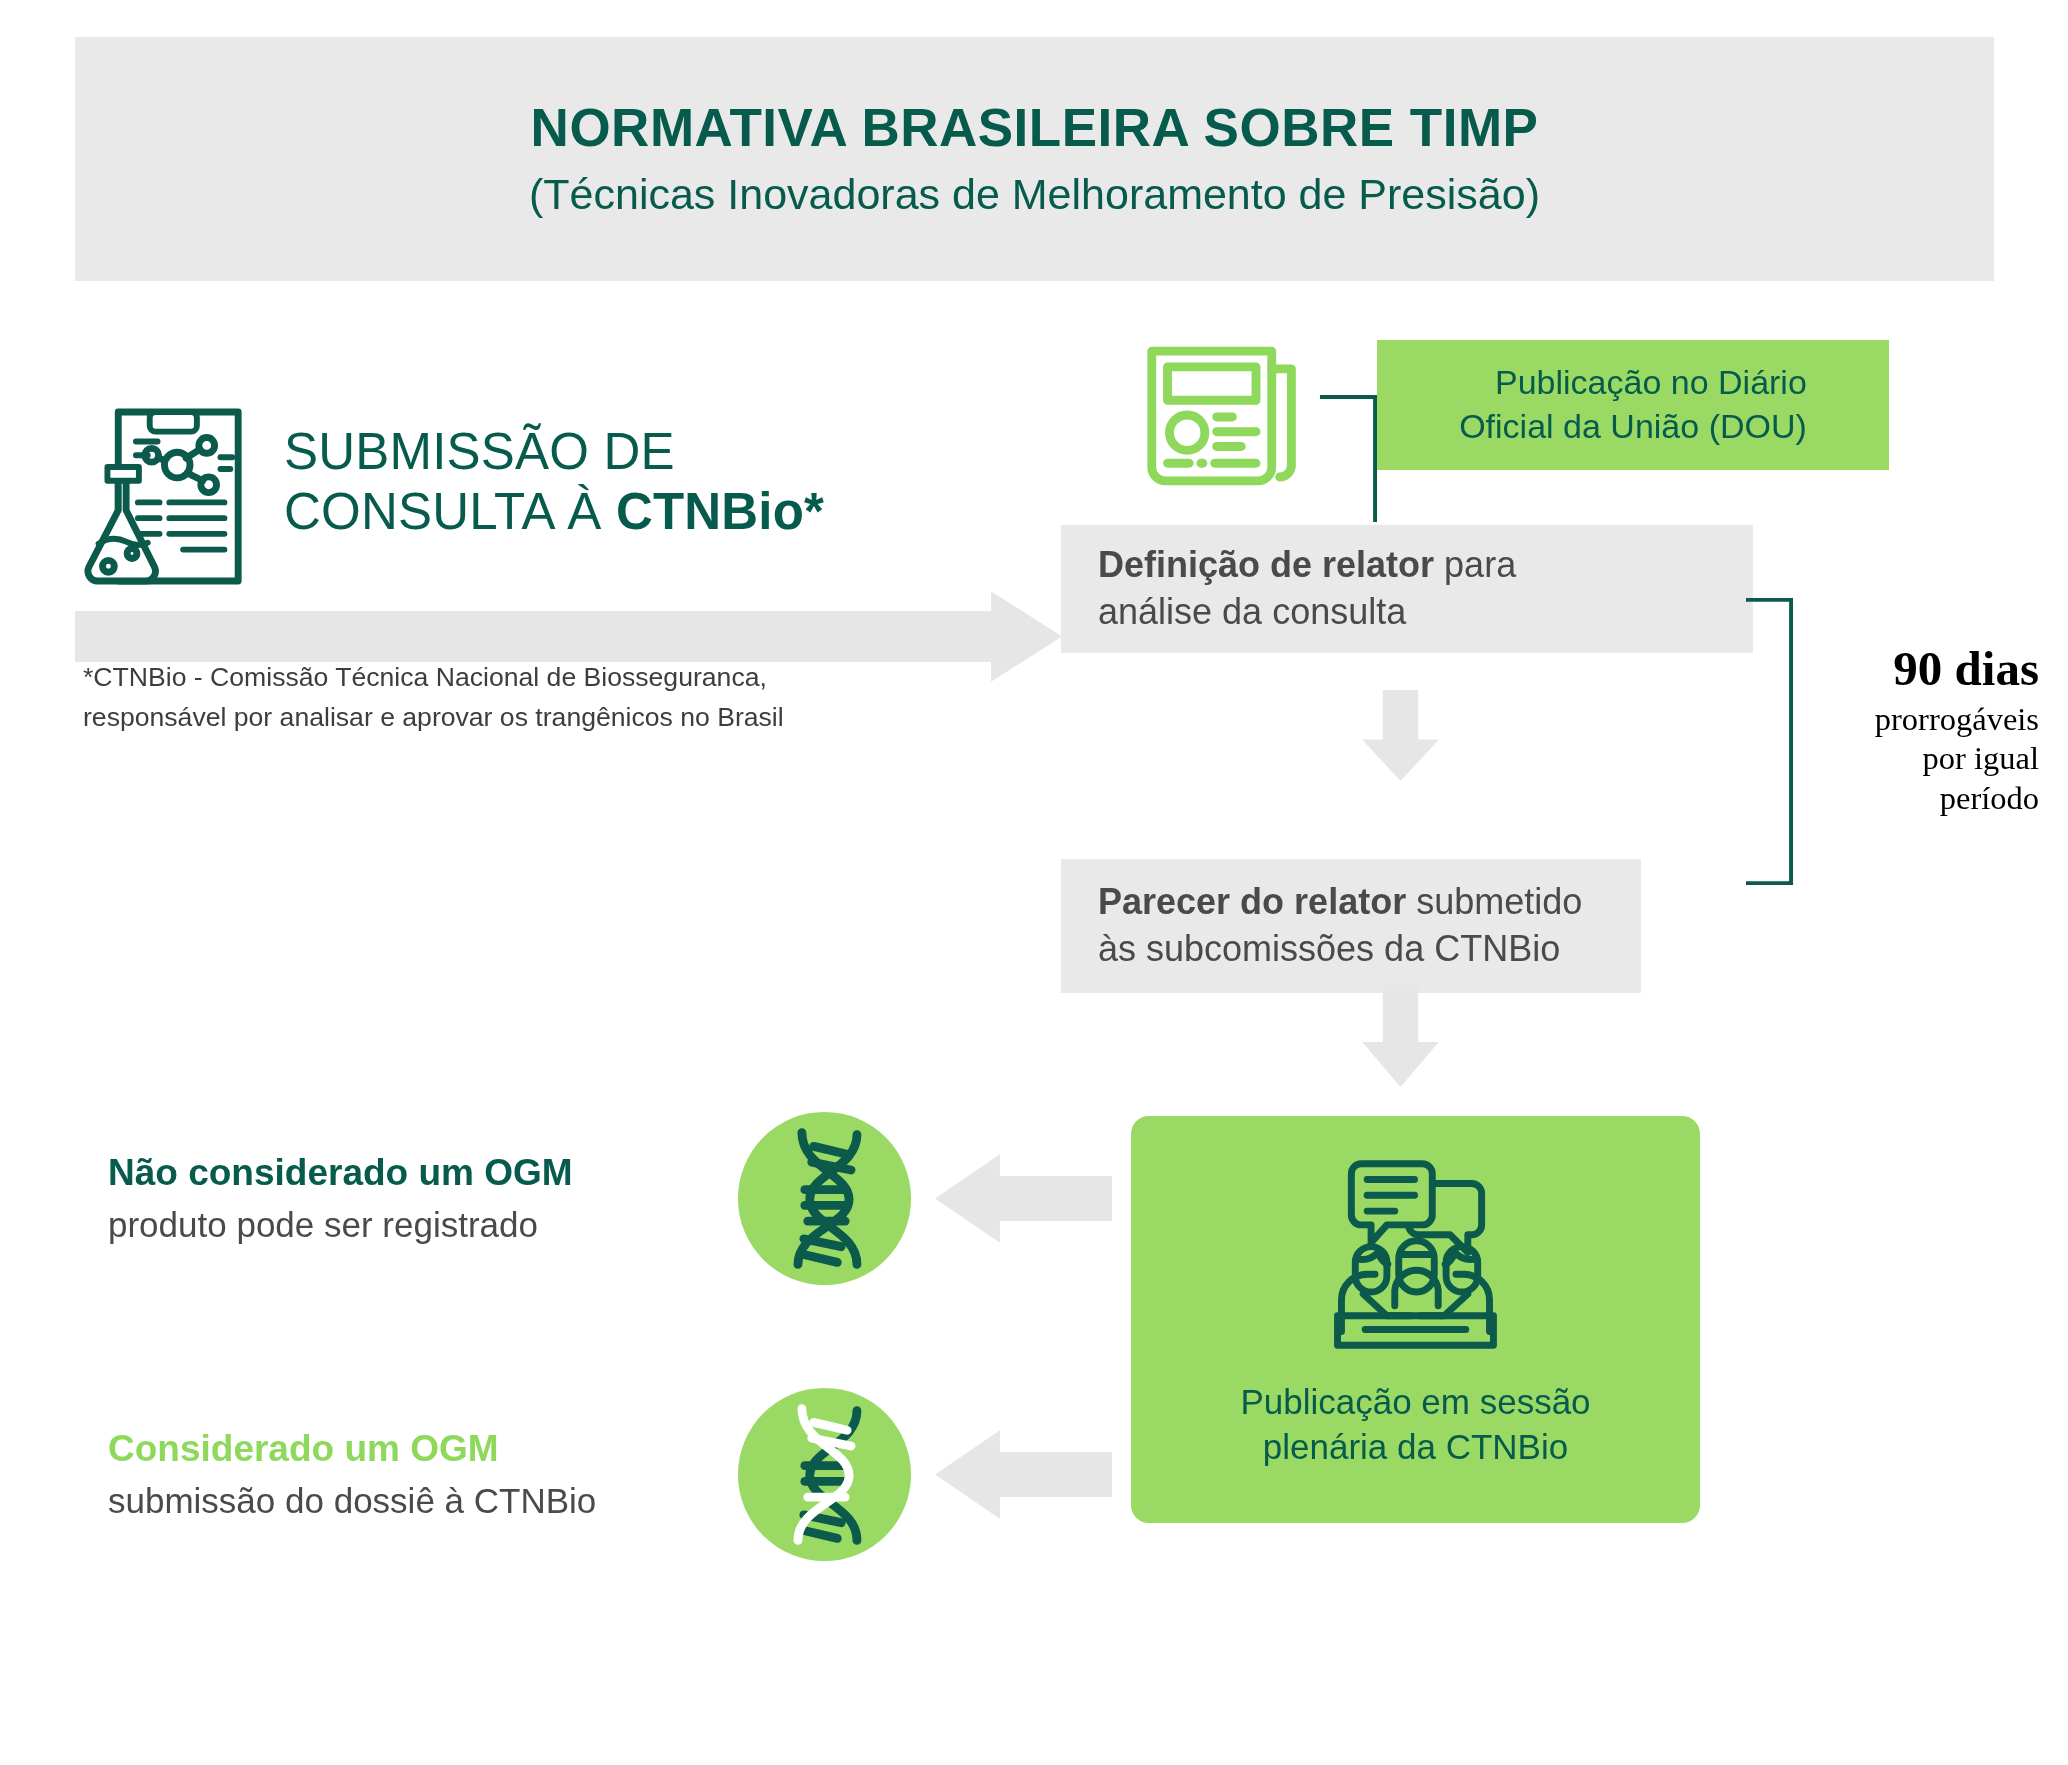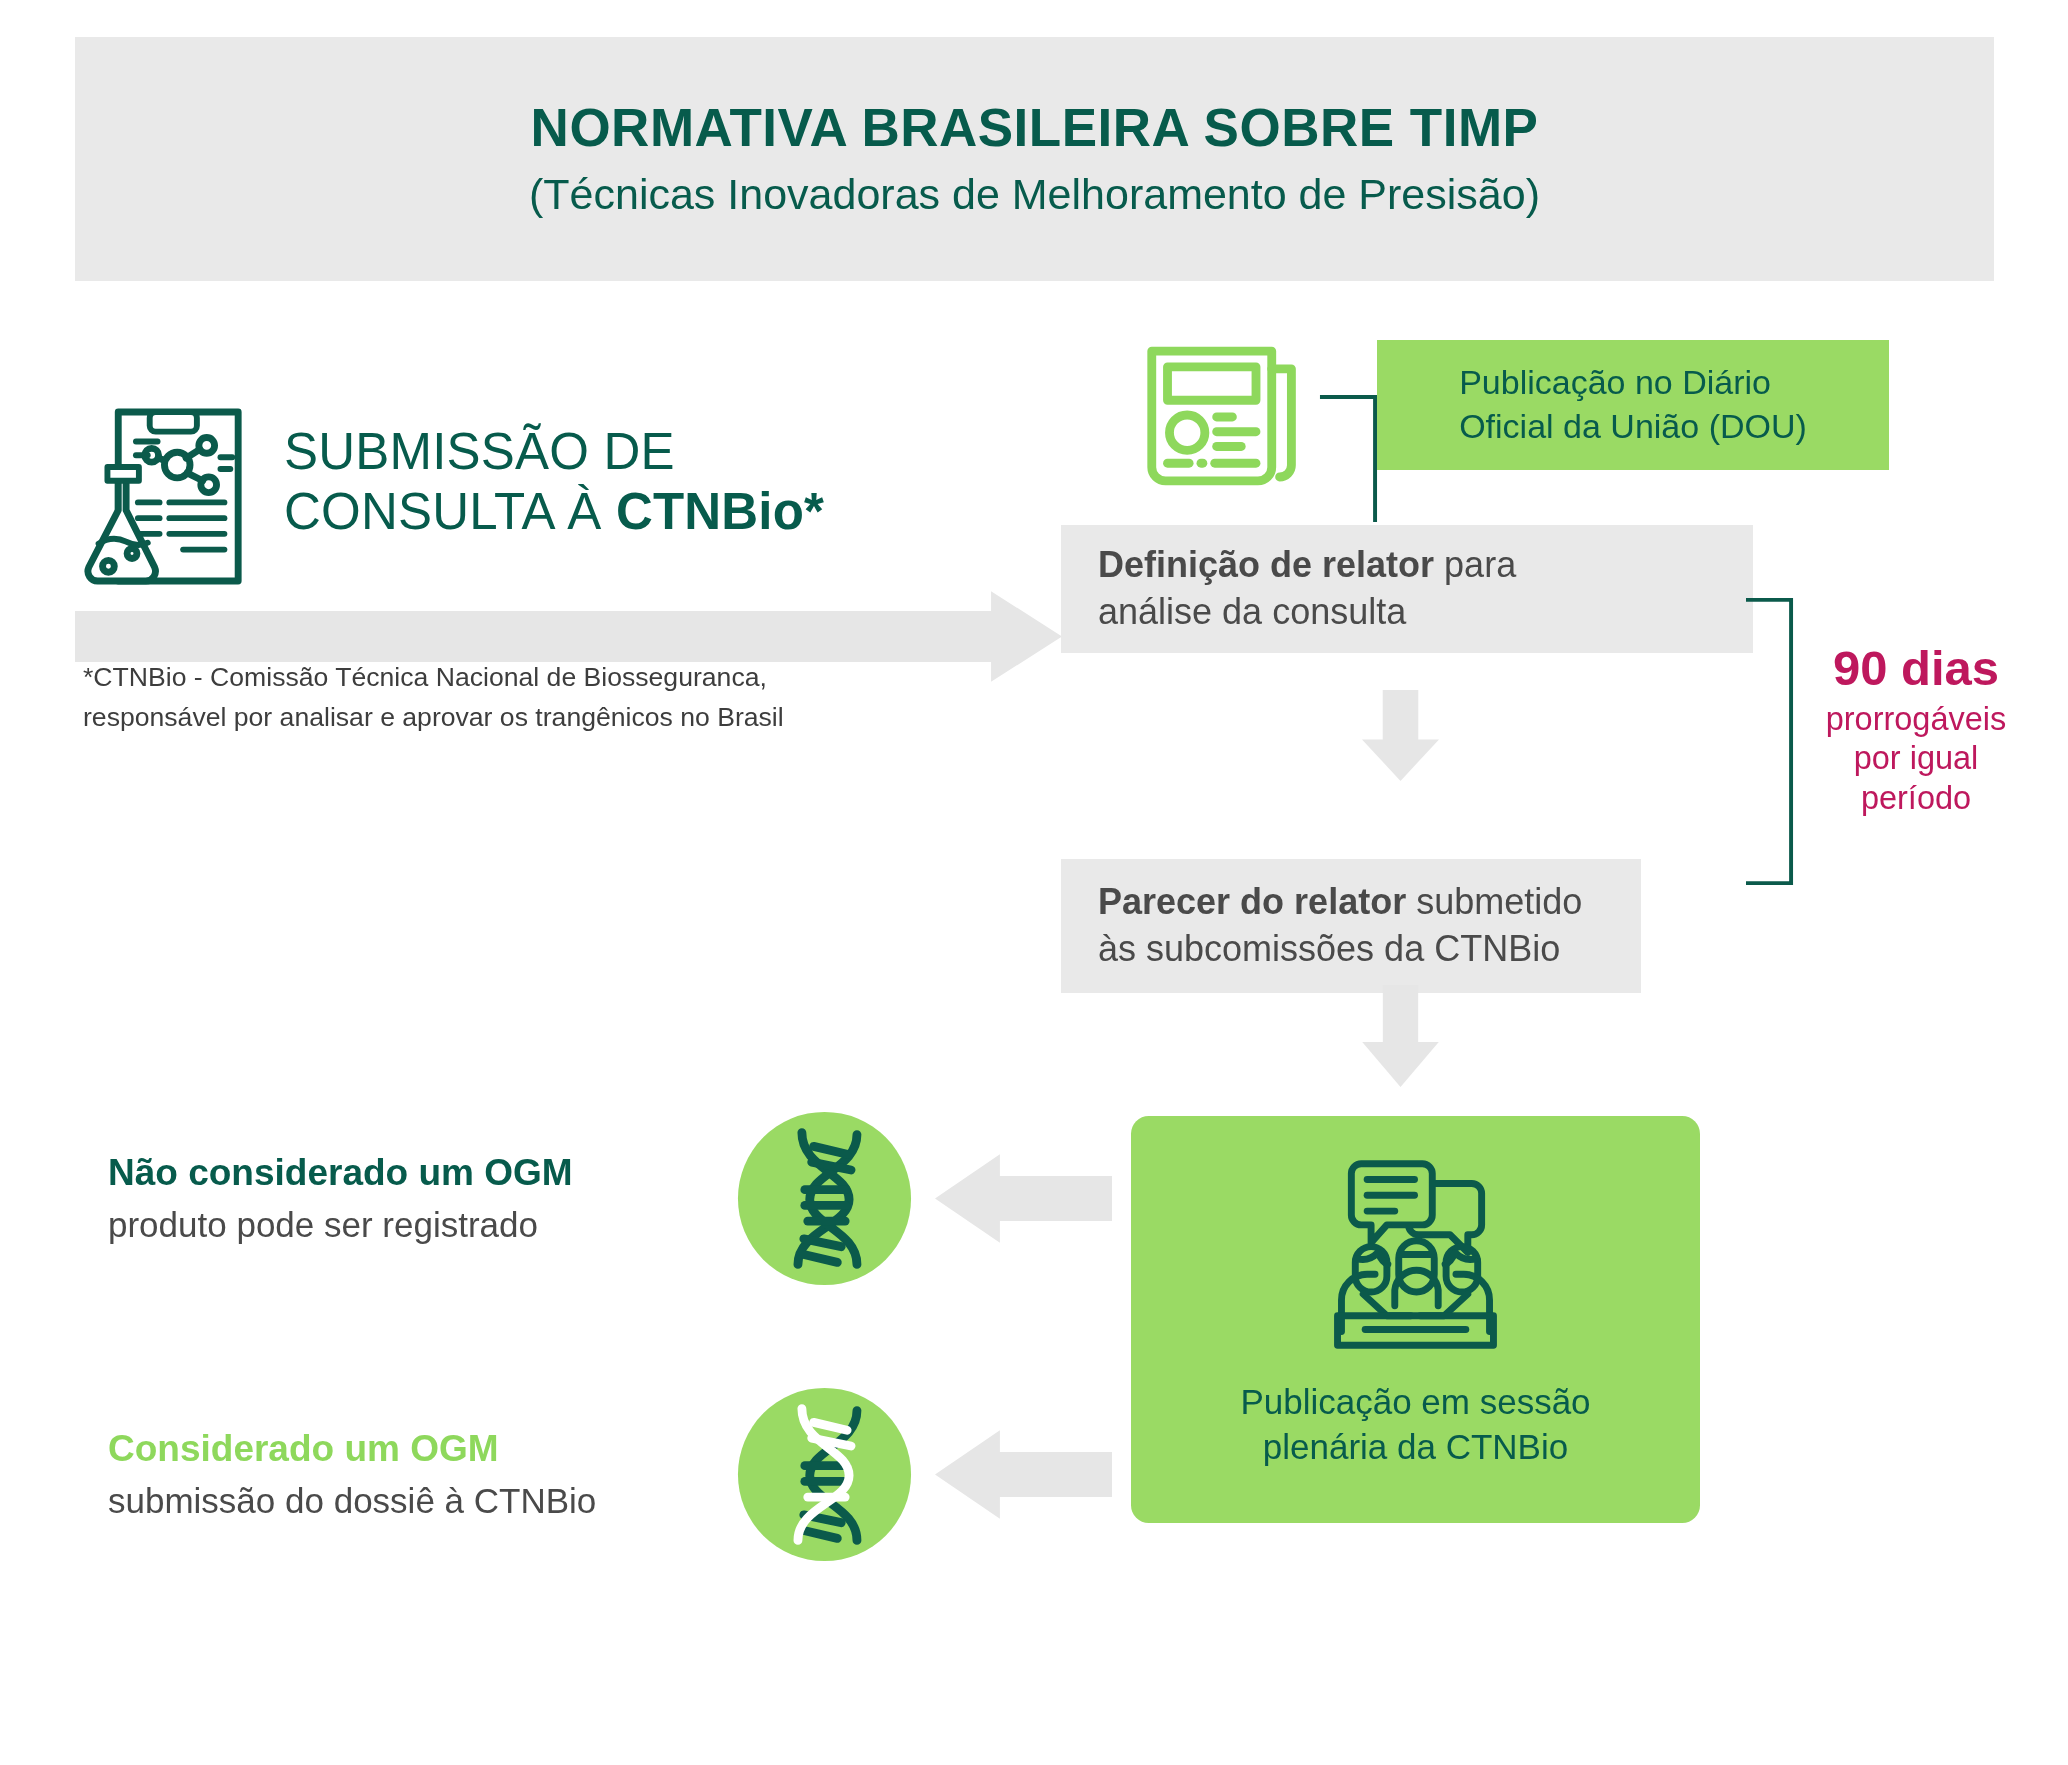--- a/index.html
+++ b/index.html
@@ -100,21 +100,21 @@
   #dou-box {
     position: absolute;
     left: 1377px;
     top: 340px;
     width: 512px;
     height: 130px;
     background: #9ada64;
     display: flex;
     align-items: center;
     justify-content: center;
-    text-align: left;
+    text-align: right;
   }
   #dou-text {
     color: #075b4c;
     font-size: 34px;
     line-height: 1.28;
     padding: 0 11.8px;
   }
   #dou-connector {
     position: absolute;
     left: 1318px;
@@ -173,22 +173,23 @@
     left: 1746px;
     top: 596px;
     width: 49px;
     height: 291px;
   }
   #days-block {
     position: absolute;
     left: 1793px;
     top: 642px;
     width: 246px;
-    text-align: center;
-    color: #be185d;
+    text-align: right;
+    color: #000000;
+    font-family: Liberation Serif, serif;
   }
   #days-number {
     font-size: 49px;
     font-weight: 700;
     line-height: 1.1;
     margin-bottom: 3.9px;
   }
   #days-caption {
     font-size: 32.5px;
     font-weight: 400;

